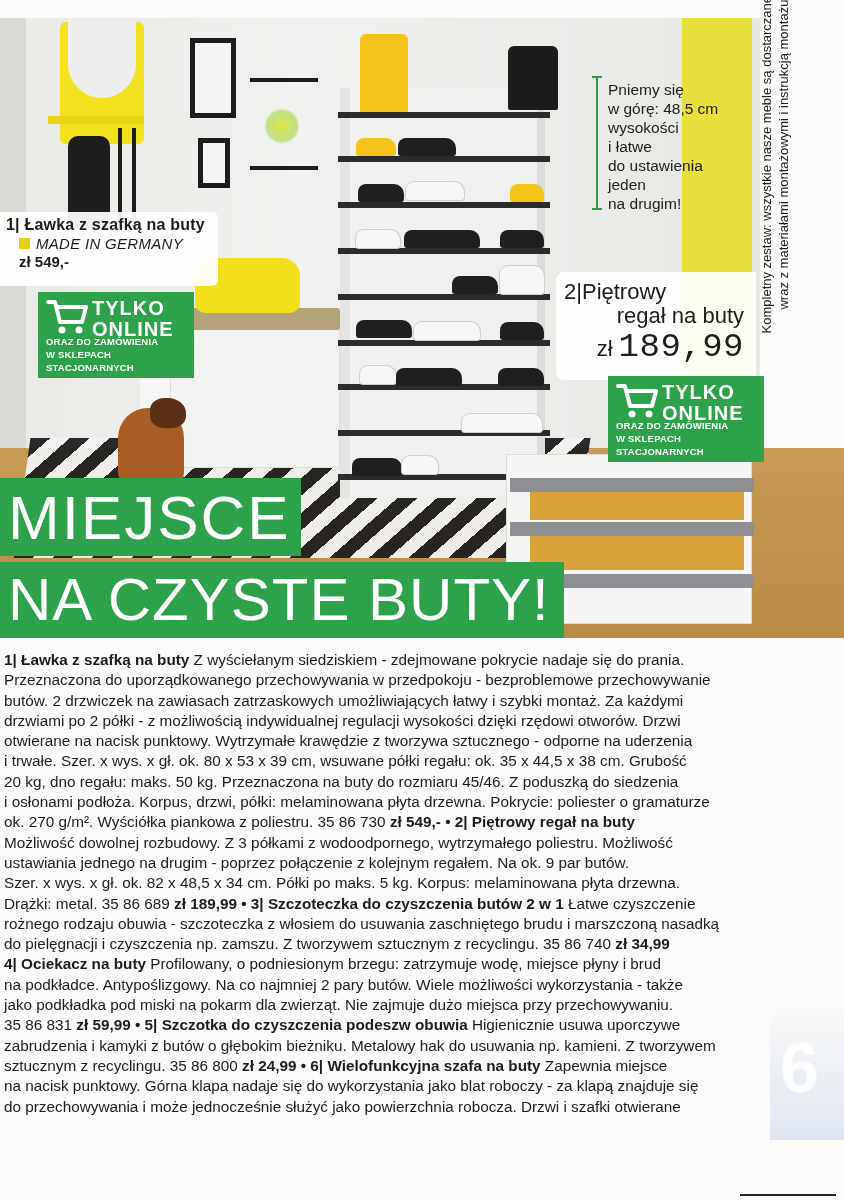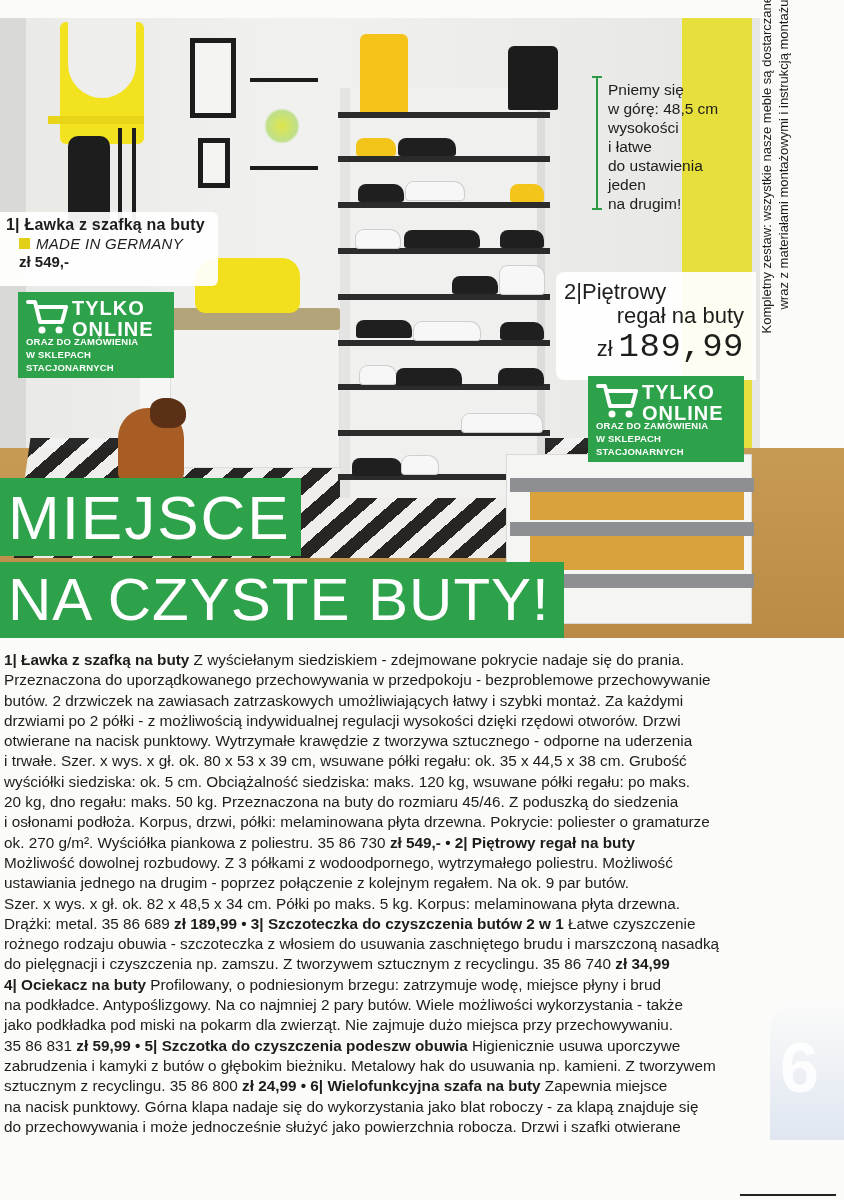--- a/index.html
+++ b/index.html
@@ -57,21 +57,21 @@
     .made-txt { font-size: 15px; letter-spacing: .3px; font-style: italic; }
     .callout-1 .price { font-size: 15px; font-weight: bold; margin-left: 13px; margin-top: 1px; }
 
     .callout-2 { left: 556px; top: 272px; width: 200px; height: 108px; border-radius: 8px 0 0 8px; text-align: right; padding: 8px 12px 16px 0; }
     .callout-2 .t1 { font-size: 22px; line-height: 24px; text-align: left; padding-left: 8px; }
     .callout-2 .t2 { font-size: 22px; line-height: 24px; }
     .callout-2 .price-row { display: flex; justify-content: flex-end; align-items: baseline; gap: 6px; margin-top: 0; }
     .callout-2 .cur { font-size: 22px; }
     .callout-2 .amt { font-size: 34px; letter-spacing: .5px; font-family: Liberation Mono, monospace; }
 
-    .online-badge { position: absolute; background: #2ea24a; color: #fff; }
+    .online-badge { position: absolute; background: #2ea24a; color: #fff; margin-left: 20px; }
     .online-1 { left: 18px; top: 292px; width: 156px; height: 86px; }
     .online-2 { left: 588px; top: 376px; width: 156px; height: 86px; }
     .cart { position: absolute; left: 8px; top: 6px; width: 42px; height: 38px; }
     .online-txt { position: absolute; left: 54px; top: 6px; font-size: 20px; line-height: 21px; font-weight: bold; letter-spacing: 1px; }
     .online-txt span { display: block; }
     .online-sub { position: absolute; left: 8px; top: 43px; font-size: 9.5px; line-height: 13px; font-weight: bold; letter-spacing: .2px; }
     .online-sub span { display: block; }
 
     .height-note { position: absolute; left: 596px; top: 76px; width: 160px; }
     .height-bar { position: absolute; left: 0; top: 0; width: 2px; height: 134px; background: #2e9a48; }
@@ -237,21 +237,20 @@
 <div class="headline-1">MIEJSCE</div>
 <div class="headline-2">NA CZYSTE BUTY!</div>
 
 <div class="body-copy" id="body-copy">
     <span class="ln"><b>1| Ławka z szafką na buty</b><span> Z wyściełanym siedziskiem - zdejmowane pokrycie nadaje się do prania.</span></span>
     <span class="ln"><span>Przeznaczona do uporządkowanego przechowywania w przedpokoju - bezproblemowe przechowywanie</span></span>
     <span class="ln"><span>butów. 2 drzwiczek na zawiasach zatrzaskowych umożliwiających łatwy i szybki montaż. Za każdymi</span></span>
     <span class="ln"><span>drzwiami po 2 półki - z możliwością indywidualnej regulacji wysokości dzięki rzędowi otworów. Drzwi</span></span>
     <span class="ln"><span>otwierane na nacisk punktowy. Wytrzymałe krawędzie z tworzywa sztucznego - odporne na uderzenia</span></span>
     <span class="ln"><span>i trwałe. Szer. x wys. x gł. ok. 80 x 53 x 39 cm, wsuwane półki regału: ok. 35 x 44,5 x 38 cm. Grubość</span></span>
-    <span class="ln"><span>wyściółki siedziska: ok. 5 cm. Obciążalność siedziska: maks. 120 kg, wsuwane półki regału: po maks.</span></span>
     <span class="ln"><span>20 kg, dno regału: maks. 50 kg. Przeznaczona na buty do rozmiaru 45/46. Z poduszką do siedzenia</span></span>
     <span class="ln"><span>i osłonami podłoża. Korpus, drzwi, półki: melaminowana płyta drzewna. Pokrycie: poliester o gramaturze</span></span>
     <span class="ln"><span>ok. 270 g/m². Wyściółka piankowa z poliestru. 35 86 730 </span><b>zł 549,- • 2| Piętrowy regał na buty</b></span>
     <span class="ln"><span>Możliwość dowolnej rozbudowy. Z 3 półkami z wodoodpornego, wytrzymałego poliestru. Możliwość</span></span>
     <span class="ln"><span>ustawiania jednego na drugim - poprzez połączenie z kolejnym regałem. Na ok. 9 par butów.</span></span>
     <span class="ln"><span>Szer. x wys. x gł. ok. 82 x 48,5 x 34 cm. Półki po maks. 5 kg. Korpus: melaminowana płyta drzewna.</span></span>
     <span class="ln"><span>Drążki: metal. 35 86 689 </span><b>zł 189,99 • 3| Szczoteczka do czyszczenia butów 2 w 1</b><span> Łatwe czyszczenie</span></span>
     <span class="ln"><span>rożnego rodzaju obuwia - szczoteczka z włosiem do usuwania zaschniętego brudu i marszczoną nasadką</span></span>
     <span class="ln"><span>do pielęgnacji i czyszczenia np. zamszu. Z tworzywem sztucznym z recyclingu. 35 86 740 </span><b>zł 34,99</b></span>
     <span class="ln"><b>4| Ociekacz na buty</b><span> Profilowany, o podniesionym brzegu: zatrzymuje wodę, miejsce płyny i brud</span></span>

